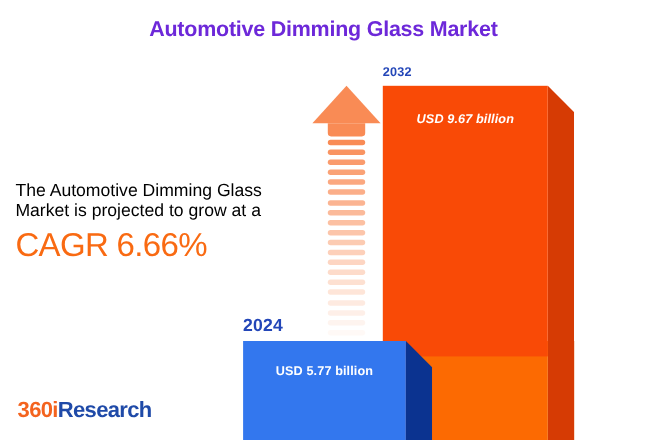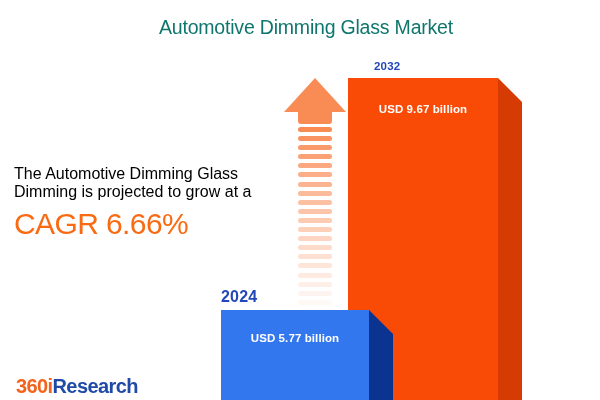--- a/index.html
+++ b/index.html
@@ -17,27 +17,27 @@
     position: relative;
     width: 600px;
     height: 400px;
     background: #ffffff;
     overflow: hidden;
   }
 
   
   #chart-title {
     position: absolute;
-    left: 16px;
+    left: 4px;
     top: 16px;
     width: 580px;
     text-align: center;
     font-size: 19.5px;
-    font-weight: normal;
-    color: #0f766e;
+    font-weight: bold;
+    color: #6d28d9;
     letter-spacing: -0.2px;
     white-space: nowrap;
   }
 
   
   #callout {
     position: absolute;
     left: 14px;
     top: 165px;
     width: 270px;
@@ -48,21 +48,21 @@
     font-weight: normal;
     color: #f96a12;
     letter-spacing: -0.6px;
     line-height: 1.05;
   }
 
   
   #logo {
     position: absolute;
     left: 16px;
-    top: 375px;
+    top: 362px;
     font-size: 20px;
     font-weight: bold;
     letter-spacing: -0.6px;
     white-space: nowrap;
   }
   .logo-360 { color: #f4631e; }
   .logo-research { color: #1f4aa8; }
 
   
   #growth-arrow {
@@ -112,22 +112,23 @@
     left: 348px;
     top: 78px;
     width: 174px;
     height: 322px;
   }
   #bar-2032-front {
     position: absolute;
     left: 0;
     top: 0;
     width: 150px;
-    height: 322px;
+    height: 246px;
     background: #f94a06;
+    font-style: italic;
   }
   #bar-2032-side {
     position: absolute;
     left: 150px;
     top: 0;
     width: 24px;
     height: 322px;
     background: #d63b04;
     clip-path: polygon(0 0, 100% 24px, 100% 100%, 0 100%);
   }
@@ -143,21 +144,20 @@
     letter-spacing: 0.1px;
   }
   #year-2032 {
     position: absolute;
     left: 348px;
     top: 60px;
     font-size: 11.5px;
     font-weight: bold;
     color: #2346b8;
     letter-spacing: 0.2px;
-    margin-left: 26px;
   }
 
   
   #bar-2032-topface {
     position: absolute;
     left: 348px;
     top: 310px;
     width: 174px;
     height: 90px;
   }
@@ -222,21 +222,21 @@
 </style>
 </head>
 <body>
 
 <div id="canvas">
 
   <div id="chart-title">Automotive Dimming Glass Market</div>
 
   <div id="callout">
     <div id="callout-line1" class="callout-line">The Automotive Dimming Glass</div>
-    <div id="callout-line2" class="callout-line">Dimming is projected to grow at a</div>
+    <div id="callout-line2" class="callout-line">Market is projected to grow at a</div>
     <div id="cagr-value">CAGR 6.66%</div>
   </div>
 
   <div id="logo">
     <span class="logo-360">360i</span><span class="logo-research">Research</span>
   </div>
 
   <div id="bar-2032-topface">
     <div id="bar-2032-topface-front"></div>
     <div id="bar-2032-topface-side"></div>

